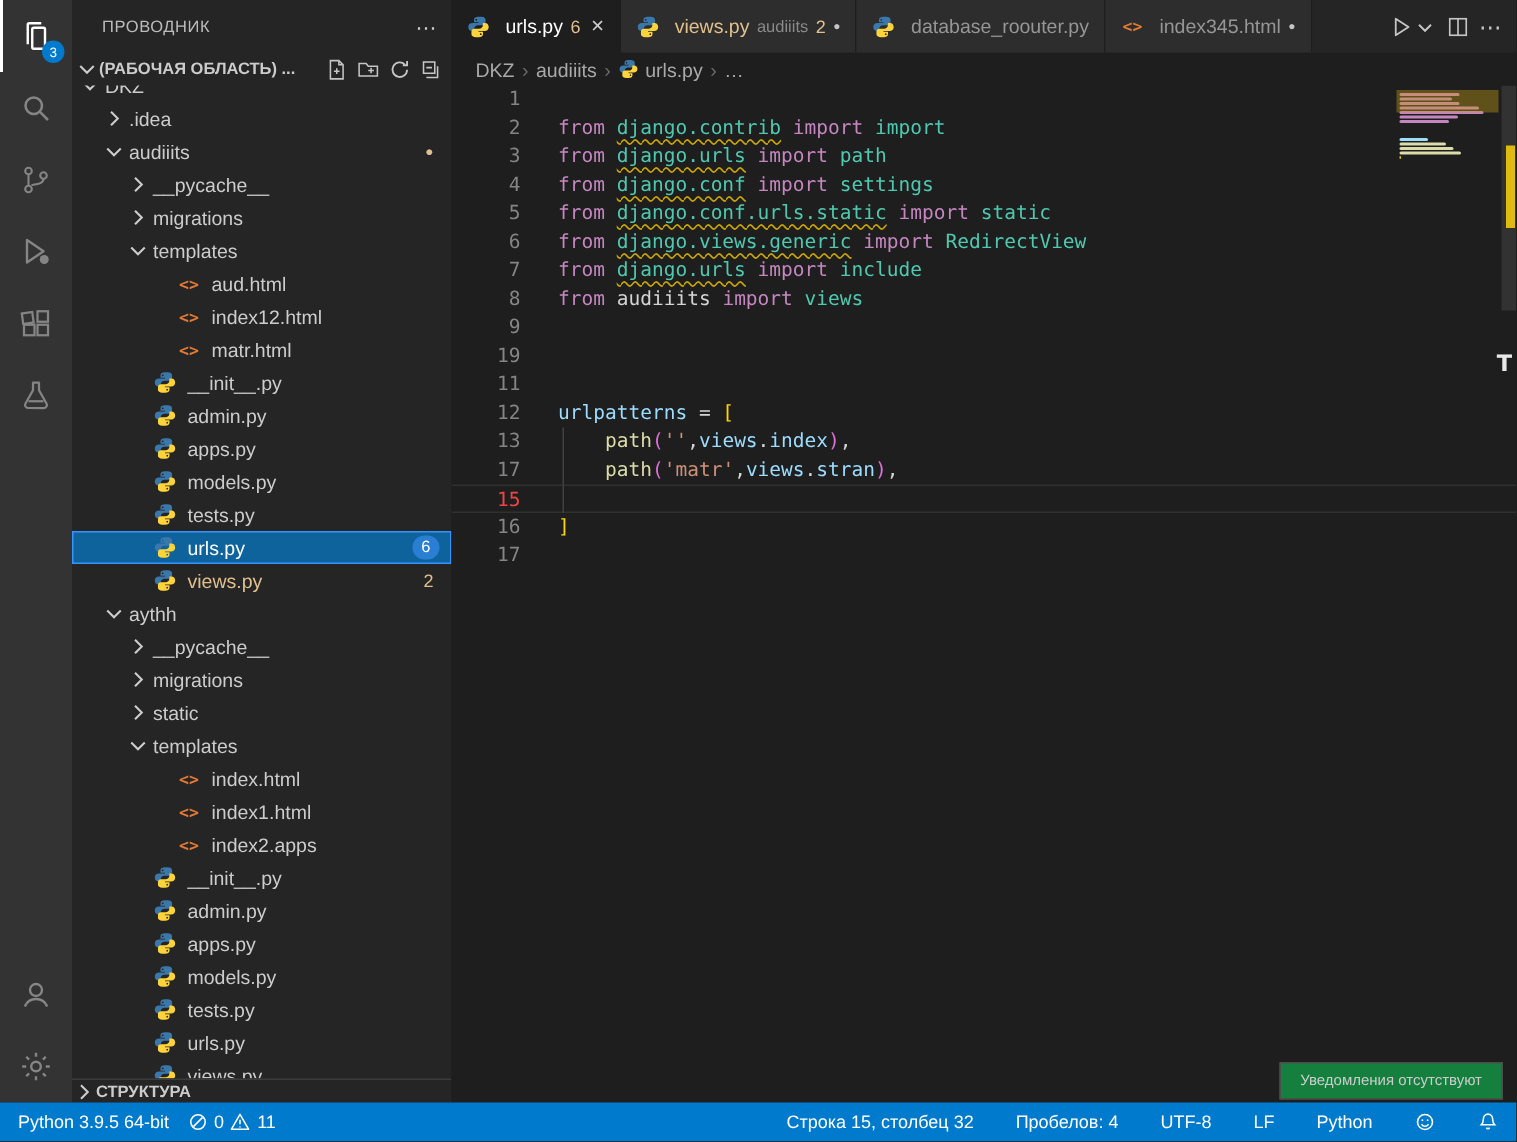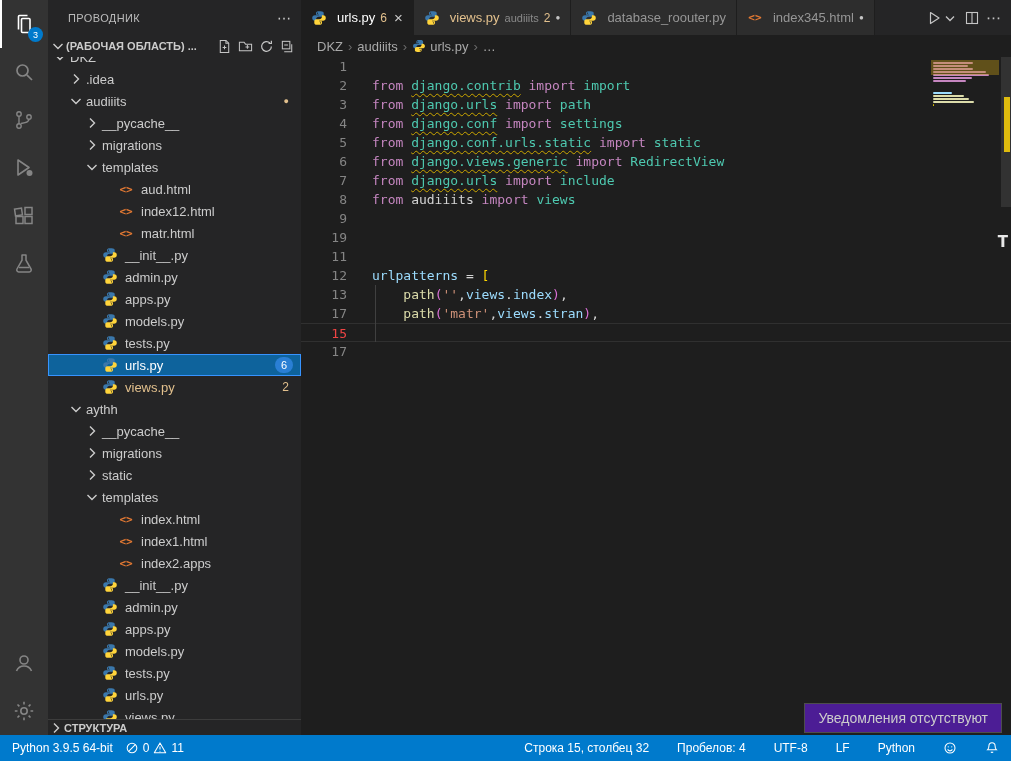--- a/index.html
+++ b/index.html
@@ -115,22 +115,22 @@
 
   
   .status-bar{position:absolute;left:0;right:0;bottom:0;height:26px;background:var(--status-bar,#007acc);
     color:#ffffff;display:flex;align-items:center;font-size:12px;padding:0 8px;}
   .status-left,.status-right{display:flex;align-items:center;gap:4px;}
   .status-right{margin-left:auto;gap:20px;}
   .sb-item{display:flex;align-items:center;gap:4px;padding:0 4px;cursor:pointer;white-space:nowrap;}
   .sb-item .ico svg{width:14px;height:14px}
 
   
-  .toast{position:absolute;right:9px;bottom:28px;background:#4c1d95;border:1px solid #4d4d4d;
-    color:#cccccc;font-size:14px;padding:6px 13px;z-index:50;}
+  .toast{position:absolute;right:9px;bottom:28px;background:#15803d;border:1px solid #4d4d4d;
+    color:#cccccc;font-size:10px;padding:6px 13px;z-index:50;}
 </style>
 </head>
 <body>
 
 <div class="activity-bar">
   <div class="ab-top">
       <div class="ab-item active">
         <span class="ico ">
           <svg viewBox="0 0 24 24" fill="none" stroke="currentColor" stroke-width="1.6">
             <path d="M15.5 3.5h-8a1 1 0 0 0-1 1v13"></path>
@@ -643,20 +643,24 @@
         <div class="code-line">
           <span class="ln">13</span>
           <span class="code-text"><span class="tok p">    </span><span class="tok f">path</span><span class="tok b2">(</span><span class="tok s">''</span><span class="tok p">,</span><span class="tok v">views</span><span class="tok p">.</span><span class="tok v">index</span><span class="tok b2">)</span><span class="tok p">,</span></span>
         </div>
         <div class="code-line">
           <span class="ln">17</span>
           <span class="code-text"><span class="tok p">    </span><span class="tok f">path</span><span class="tok b2">(</span><span class="tok s">'matr'</span><span class="tok p">,</span><span class="tok v">views</span><span class="tok p">.</span><span class="tok v">stran</span><span class="tok b2">)</span><span class="tok p">,</span></span>
         </div>
         <div class="code-line current">
           <span class="ln">15</span>
+        </div>
+        <div class="code-line">
+          <span class="ln">16</span>
+          <span class="code-text"><span class="tok b1">]</span></span>
         </div>
         <div class="code-line">
           <span class="ln">17</span>
           <span class="code-text"></span>
         </div>
       </div>
     <div class="indent-guide"></div>
     <div class="minimap">
       <div class="minimap-warn-overlay"></div>
       <div>

